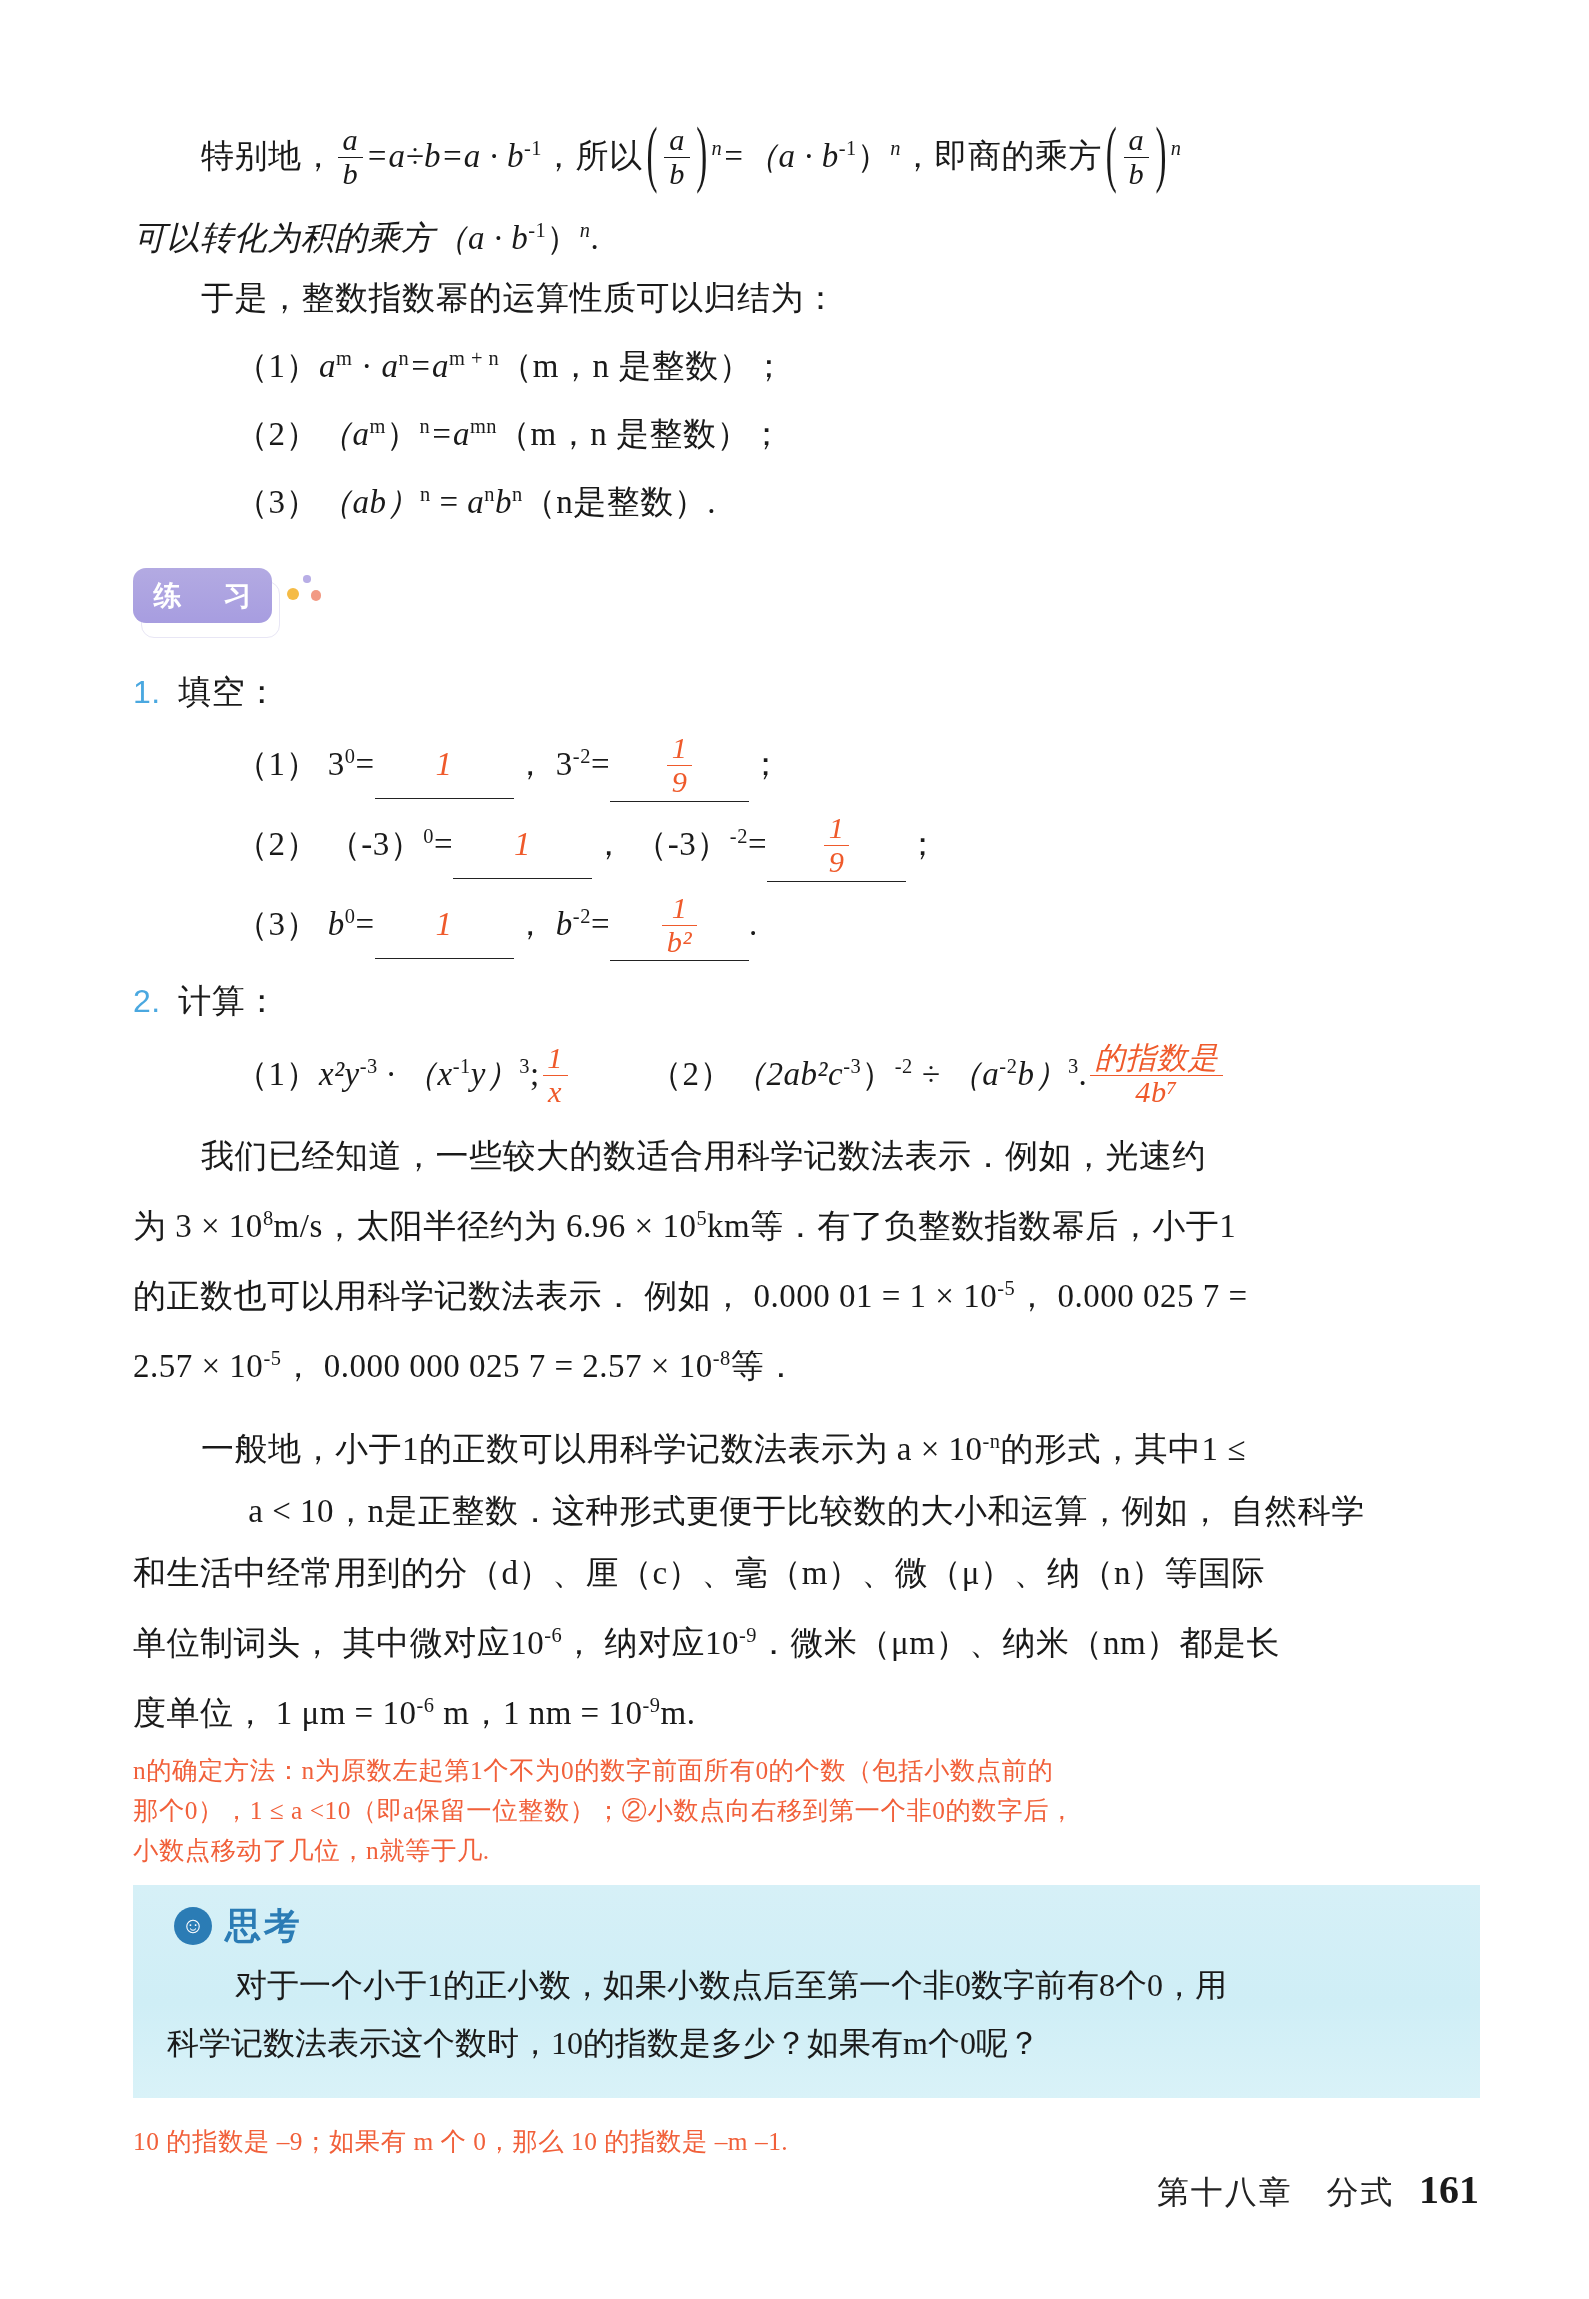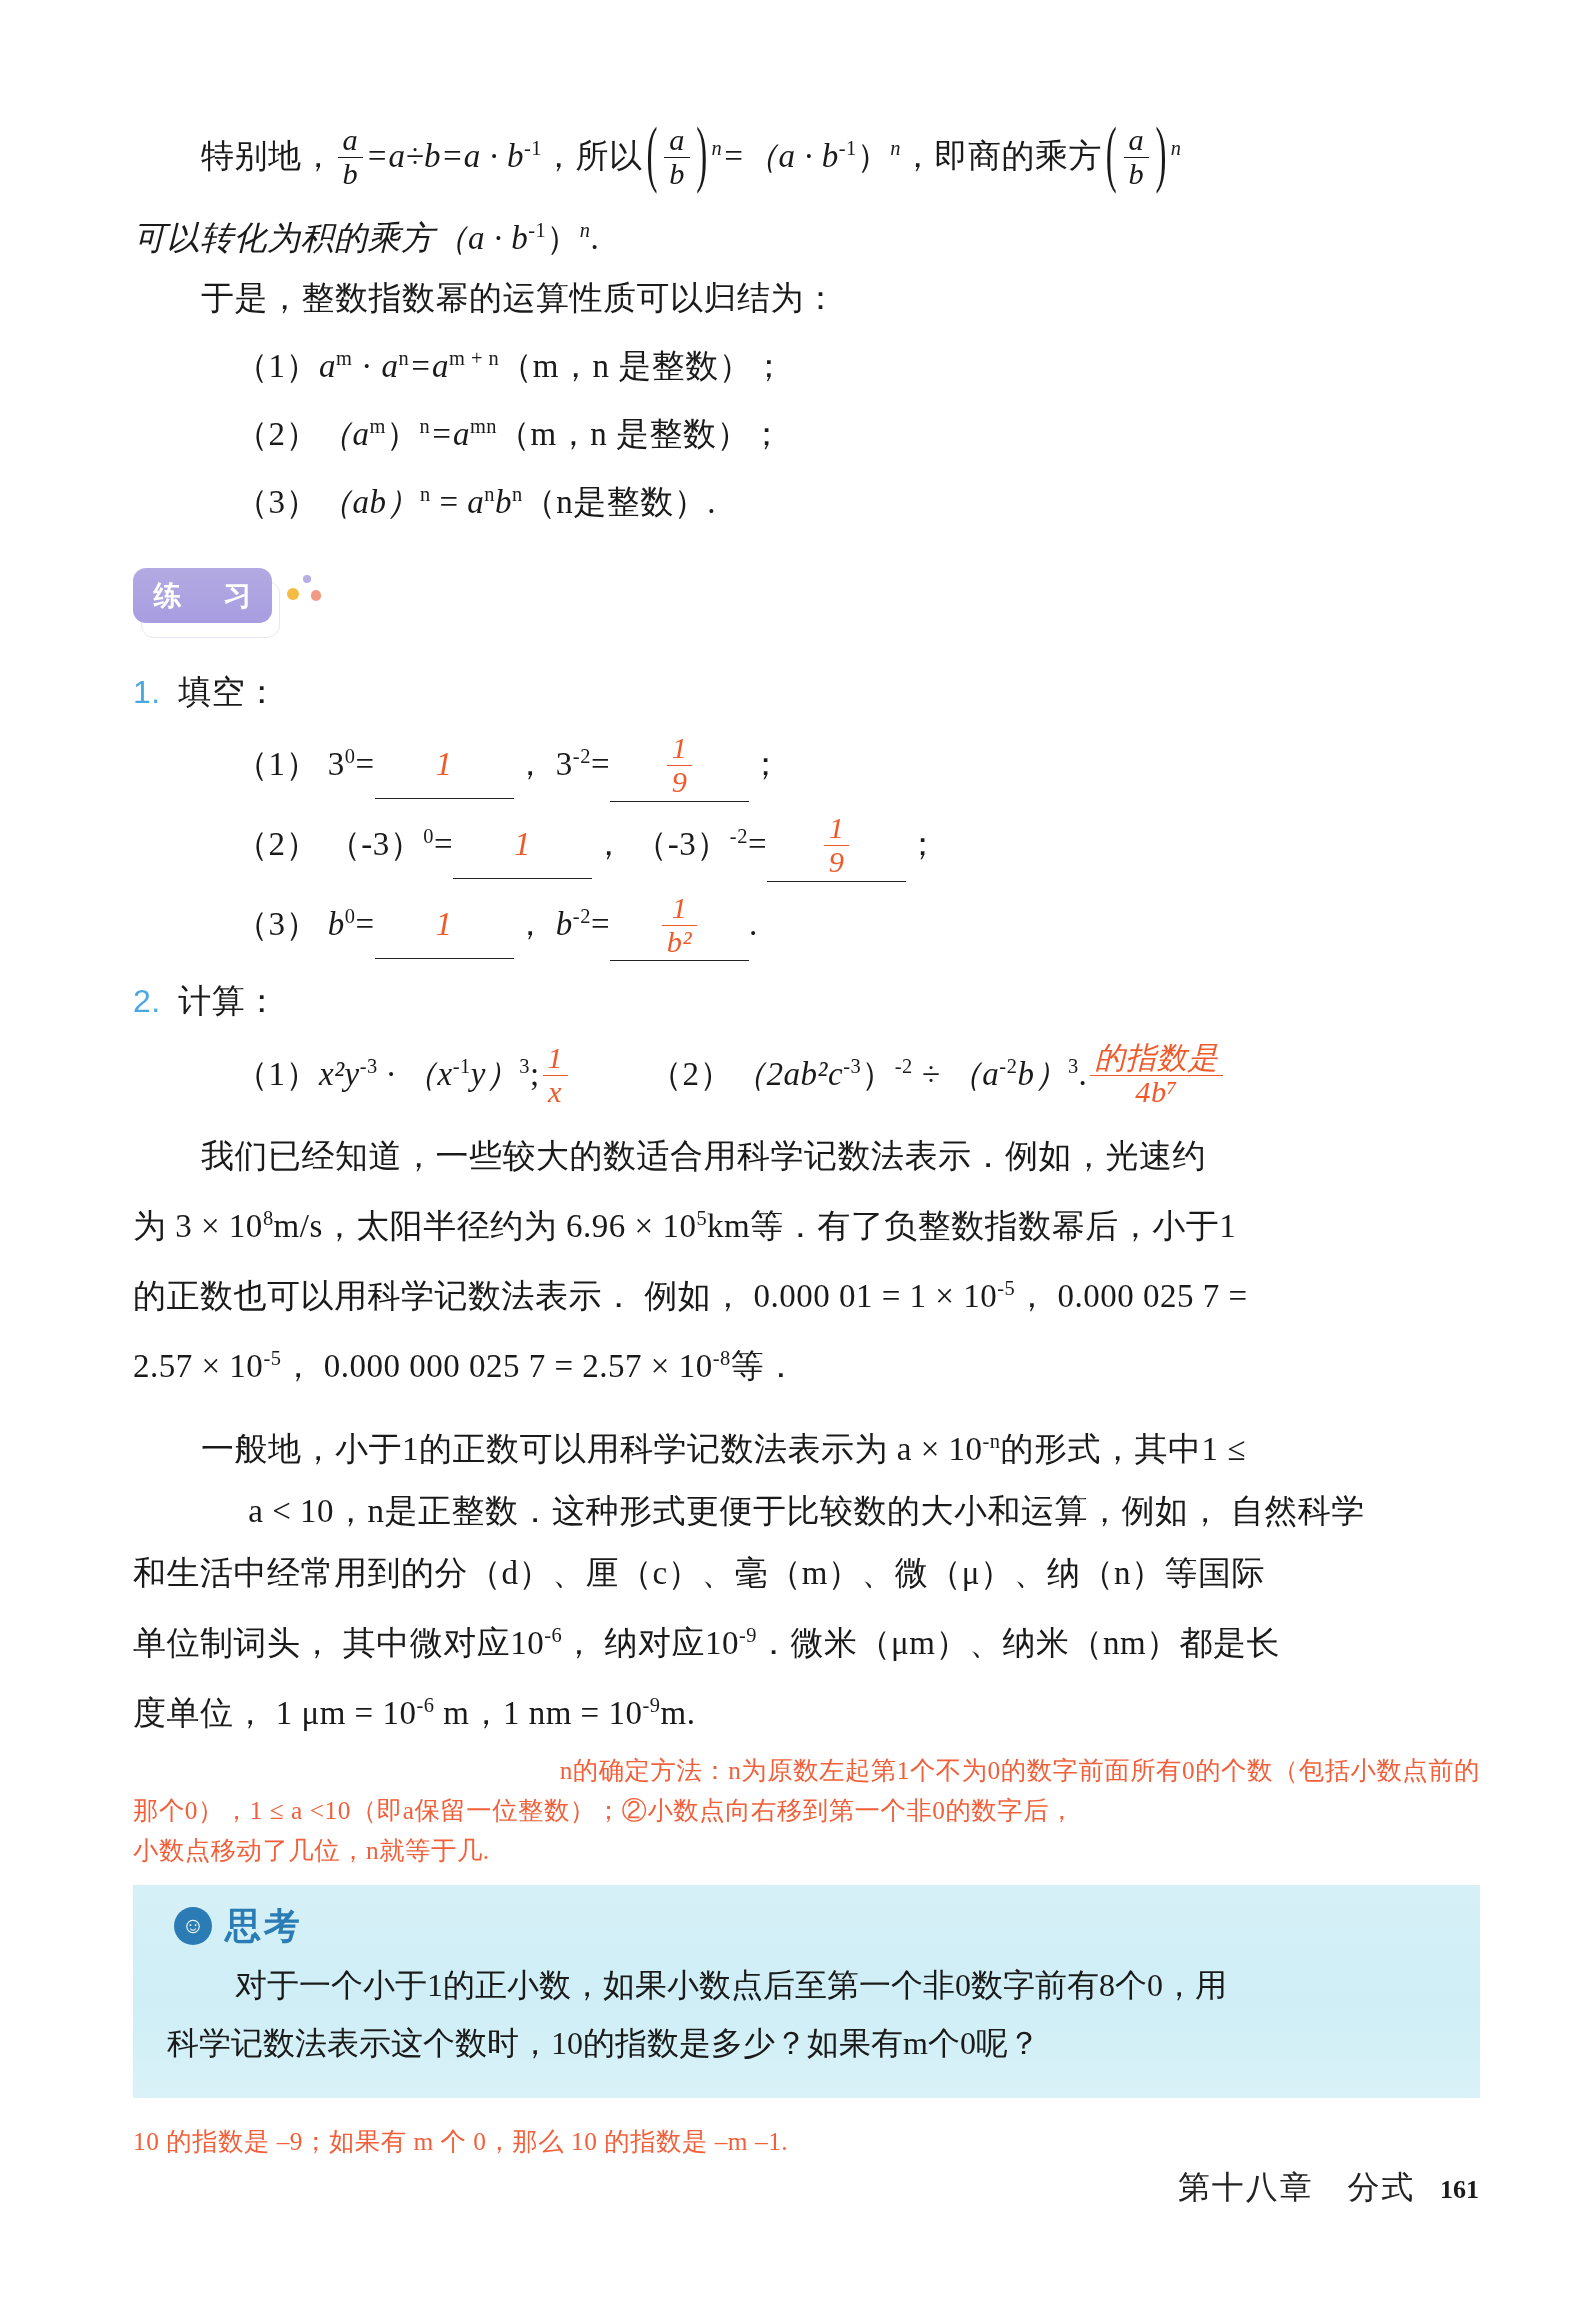--- a/index.html
+++ b/index.html
@@ -136,21 +136,21 @@
 
   
   .footer{
     position:absolute;
     left:0;top:2166px;width:1589px;
     text-align:right;
     padding-right:122px;
     box-sizing:border-box;
   }
   .chapter{ font-size:32px; color:#222; letter-spacing:1.9px;}
-  .pageno{ font-size:26px; font-weight:bold; margin-left:21px;}
+  .pageno{ font-size:40px; font-weight:bold; margin-left:21px;}
 </style>
 </head>
 <body>
 
 <div class="page">
   <div class="content">
 
     <div class="ln" style="margin-top:111px;line-height:75px;">
       <span class="indent"></span><span>特别地，</span><span class="frac it"><span class="num">a</span><span class="den">b</span></span><span class="it">=a÷b=a · b</span><span class="upr">-1</span><span>，所以</span><span class="bigparen">(</span><span class="frac it"><span class="num">a</span><span class="den">b</span></span><span class="bigparen">)</span><span class="up it">n</span><span class="it">=（a · b</span><span class="upr">-1</span><span>）</span><span class="up it">n</span><span>，即商的乘方</span><span class="bigparen">(</span><span class="frac it"><span class="num">a</span><span class="den">b</span></span><span class="bigparen">)</span><span class="up it">n</span>
     </div>
@@ -239,21 +239,21 @@
     <div class="ln" style="line-height:62px;">
       <span>和生活中经常用到的分（d）、厘（c）、毫（m）、微（μ）、纳（n）等国际</span>
     </div>
     <div class="ln" style="line-height:62px;">
       <span>单位制词头， 其中微对应10</span><span class="upr">-6</span><span>， 纳对应10</span><span class="upr">-9</span><span>．微米（μm）、纳米（nm）都是长</span>
     </div>
     <div class="ln" style="line-height:62px;">
       <span>度单位， 1 μm = 10</span><span class="upr">-6</span><span> m，1 nm = 10</span><span class="upr">-9</span><span>m.</span>
     </div>
 
-    <div class="hand" style="margin-top:5.6px;text-align:right;">
+    <div class="hand" style="margin-top:5.6px;">
       <span>n的确定方法：n为原数左起第1个不为0的数字前面所有0的个数（包括小数点前的</span>
     </div>
     <div class="hand">
       <span>那个0），1 ≤ a &lt;10（即a保留一位整数）；②小数点向右移到第一个非0的数字后，</span>
     </div>
     <div class="hand">
       <span>小数点移动了几位，n就等于几.</span>
     </div>
 
     <div class="thinkbox">

